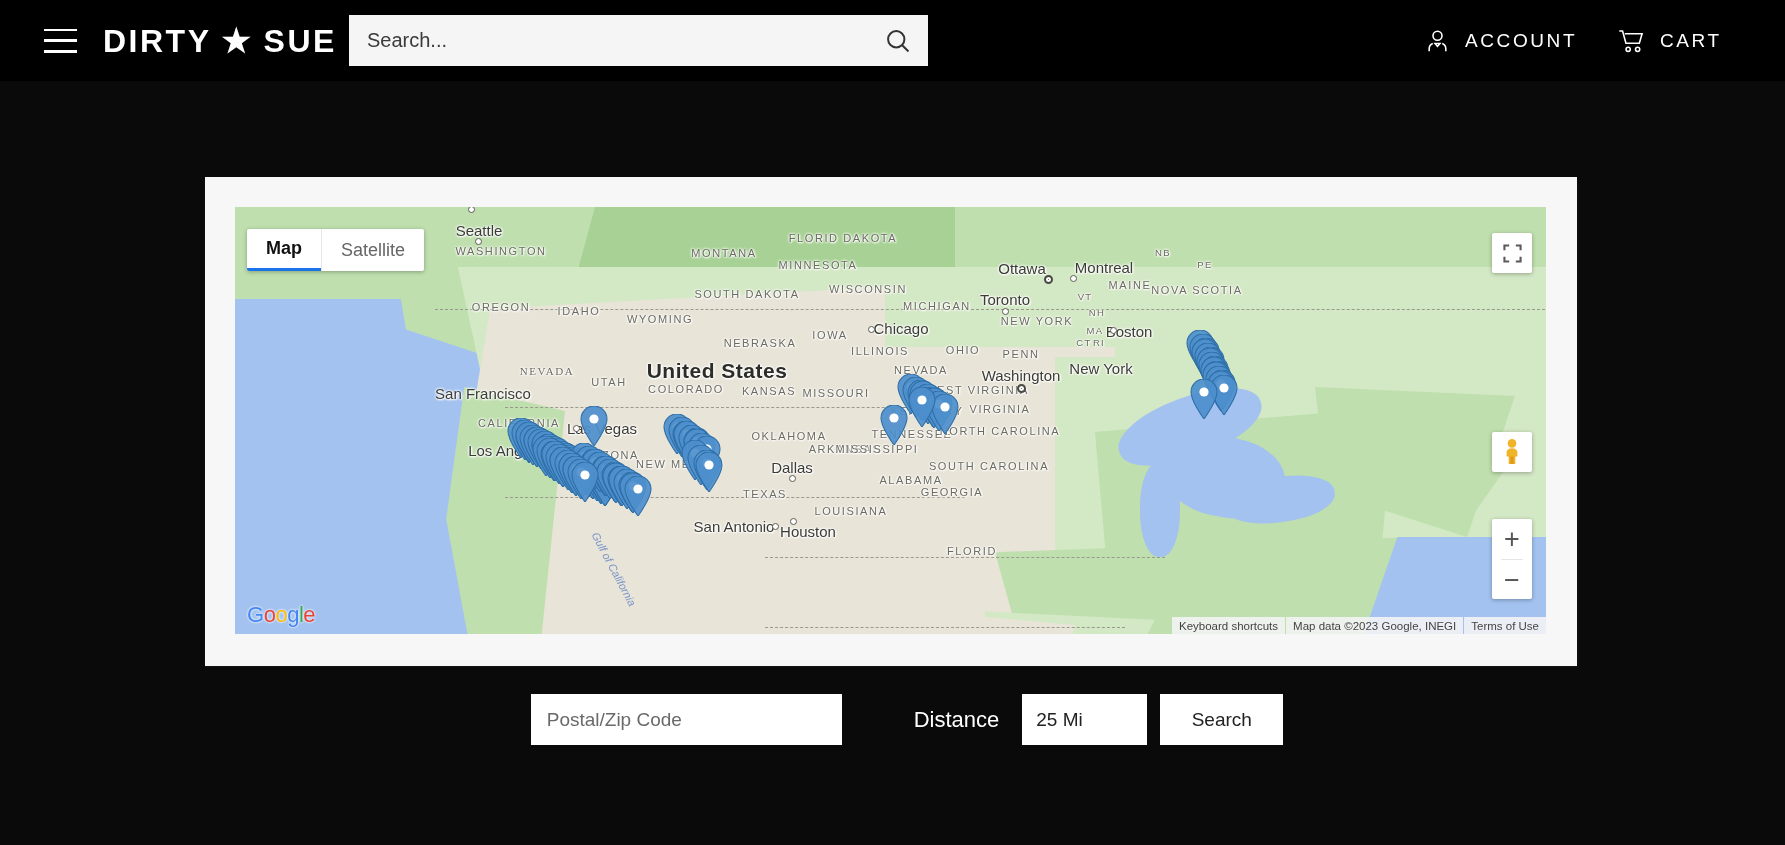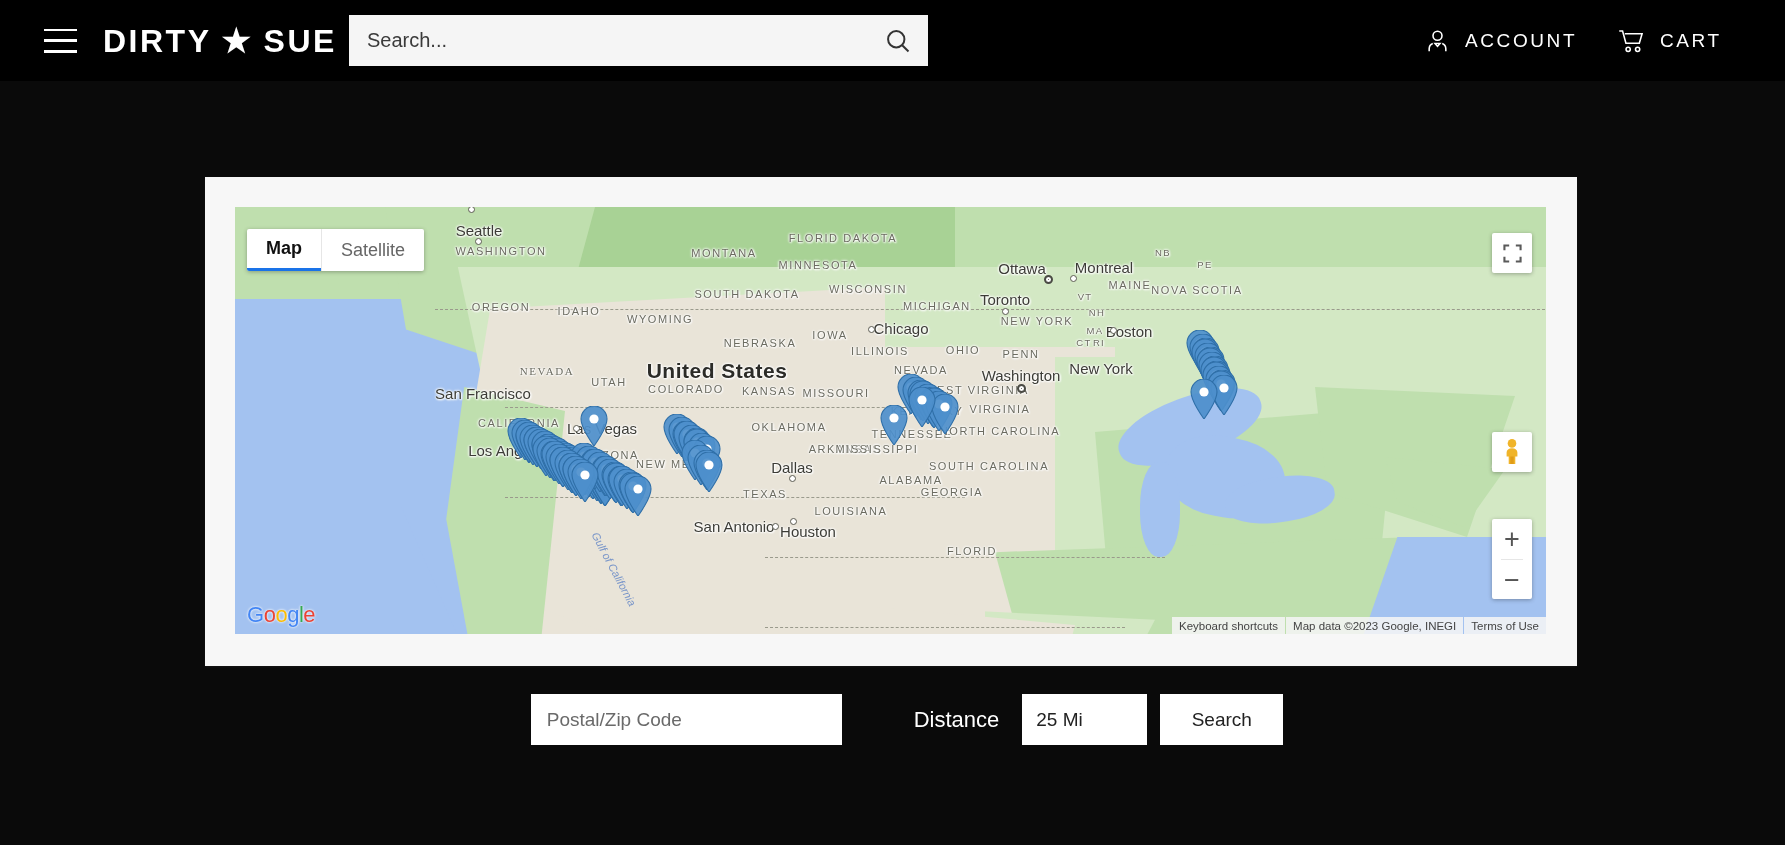--- a/index.html
+++ b/index.html
@@ -359,21 +359,21 @@
         <div class="maplabel lbl-state" style="left: 525px; top: 136px; transform: translate(-50%, -50%);">NEBRASKA</div>
         <div class="maplabel lbl-state" style="left: 312px; top: 164px; transform: translate(-50%, -50%); font-family: Liberation Serif, serif;">NEVADA</div>
         <div class="maplabel lbl-state" style="left: 374px; top: 175px; transform: translate(-50%, -50%);">UTAH</div>
         <div class="maplabel lbl-state" style="left: 451px; top: 182px; transform: translate(-50%, -50%);">COLORADO</div>
         <div class="maplabel lbl-state" style="left: 534px; top: 184px; transform: translate(-50%, -50%);">KANSAS</div>
         <div class="maplabel lbl-state" style="left: 601px; top: 186px; transform: translate(-50%, -50%);">MISSOURI</div>
         <div class="maplabel lbl-state" style="left: 686px; top: 163px; transform: translate(-50%, -50%);">NEVADA</div>
         <div class="maplabel lbl-state" style="left: 284px; top: 216px; transform: translate(-50%, -50%);">CALIFORNIA</div>
         <div class="maplabel lbl-state" style="left: 374px; top: 248px; transform: translate(-50%, -50%);">ARIZONA</div>
         <div class="maplabel lbl-state" style="left: 445px; top: 257px; transform: translate(-50%, -50%);">NEW MEXICO</div>
-        <div class="maplabel lbl-state" style="left: 554px; top: 220px; transform: translate(-50%, -50%);">OKLAHOMA</div>
+        <div class="maplabel lbl-state" style="left: 554px; top: 229px; transform: translate(-50%, -50%);">OKLAHOMA</div>
         <div class="maplabel lbl-state" style="left: 610px; top: 242px; transform: translate(-50%, -50%);">ARKANSAS</div>
         <div class="maplabel lbl-state" style="left: 677px; top: 227px; transform: translate(-50%, -50%);">TENNESSEE</div>
         <div class="maplabel lbl-state" style="left: 692px; top: 204px; transform: translate(-50%, -50%);">KENTUCKY</div>
         <div class="maplabel lbl-state" style="left: 765px; top: 202px; transform: translate(-50%, -50%);">VIRGINIA</div>
         <div class="maplabel lbl-state" style="left: 742px; top: 183px; transform: translate(-50%, -50%);">WEST VIRGINIA</div>
         <div class="maplabel lbl-state" style="left: 765px; top: 224px; transform: translate(-50%, -50%);">NORTH CAROLINA</div>
         <div class="maplabel lbl-state" style="left: 754px; top: 259px; transform: translate(-50%, -50%);">SOUTH CAROLINA</div>
         <div class="maplabel lbl-state" style="left: 642px; top: 242px; transform: translate(-50%, -50%);">MISSISSIPPI</div>
         <div class="maplabel lbl-state" style="left: 676px; top: 273px; transform: translate(-50%, -50%);">ALABAMA</div>
         <div class="maplabel lbl-state" style="left: 717px; top: 285px; transform: translate(-50%, -50%);">GEORGIA</div>

